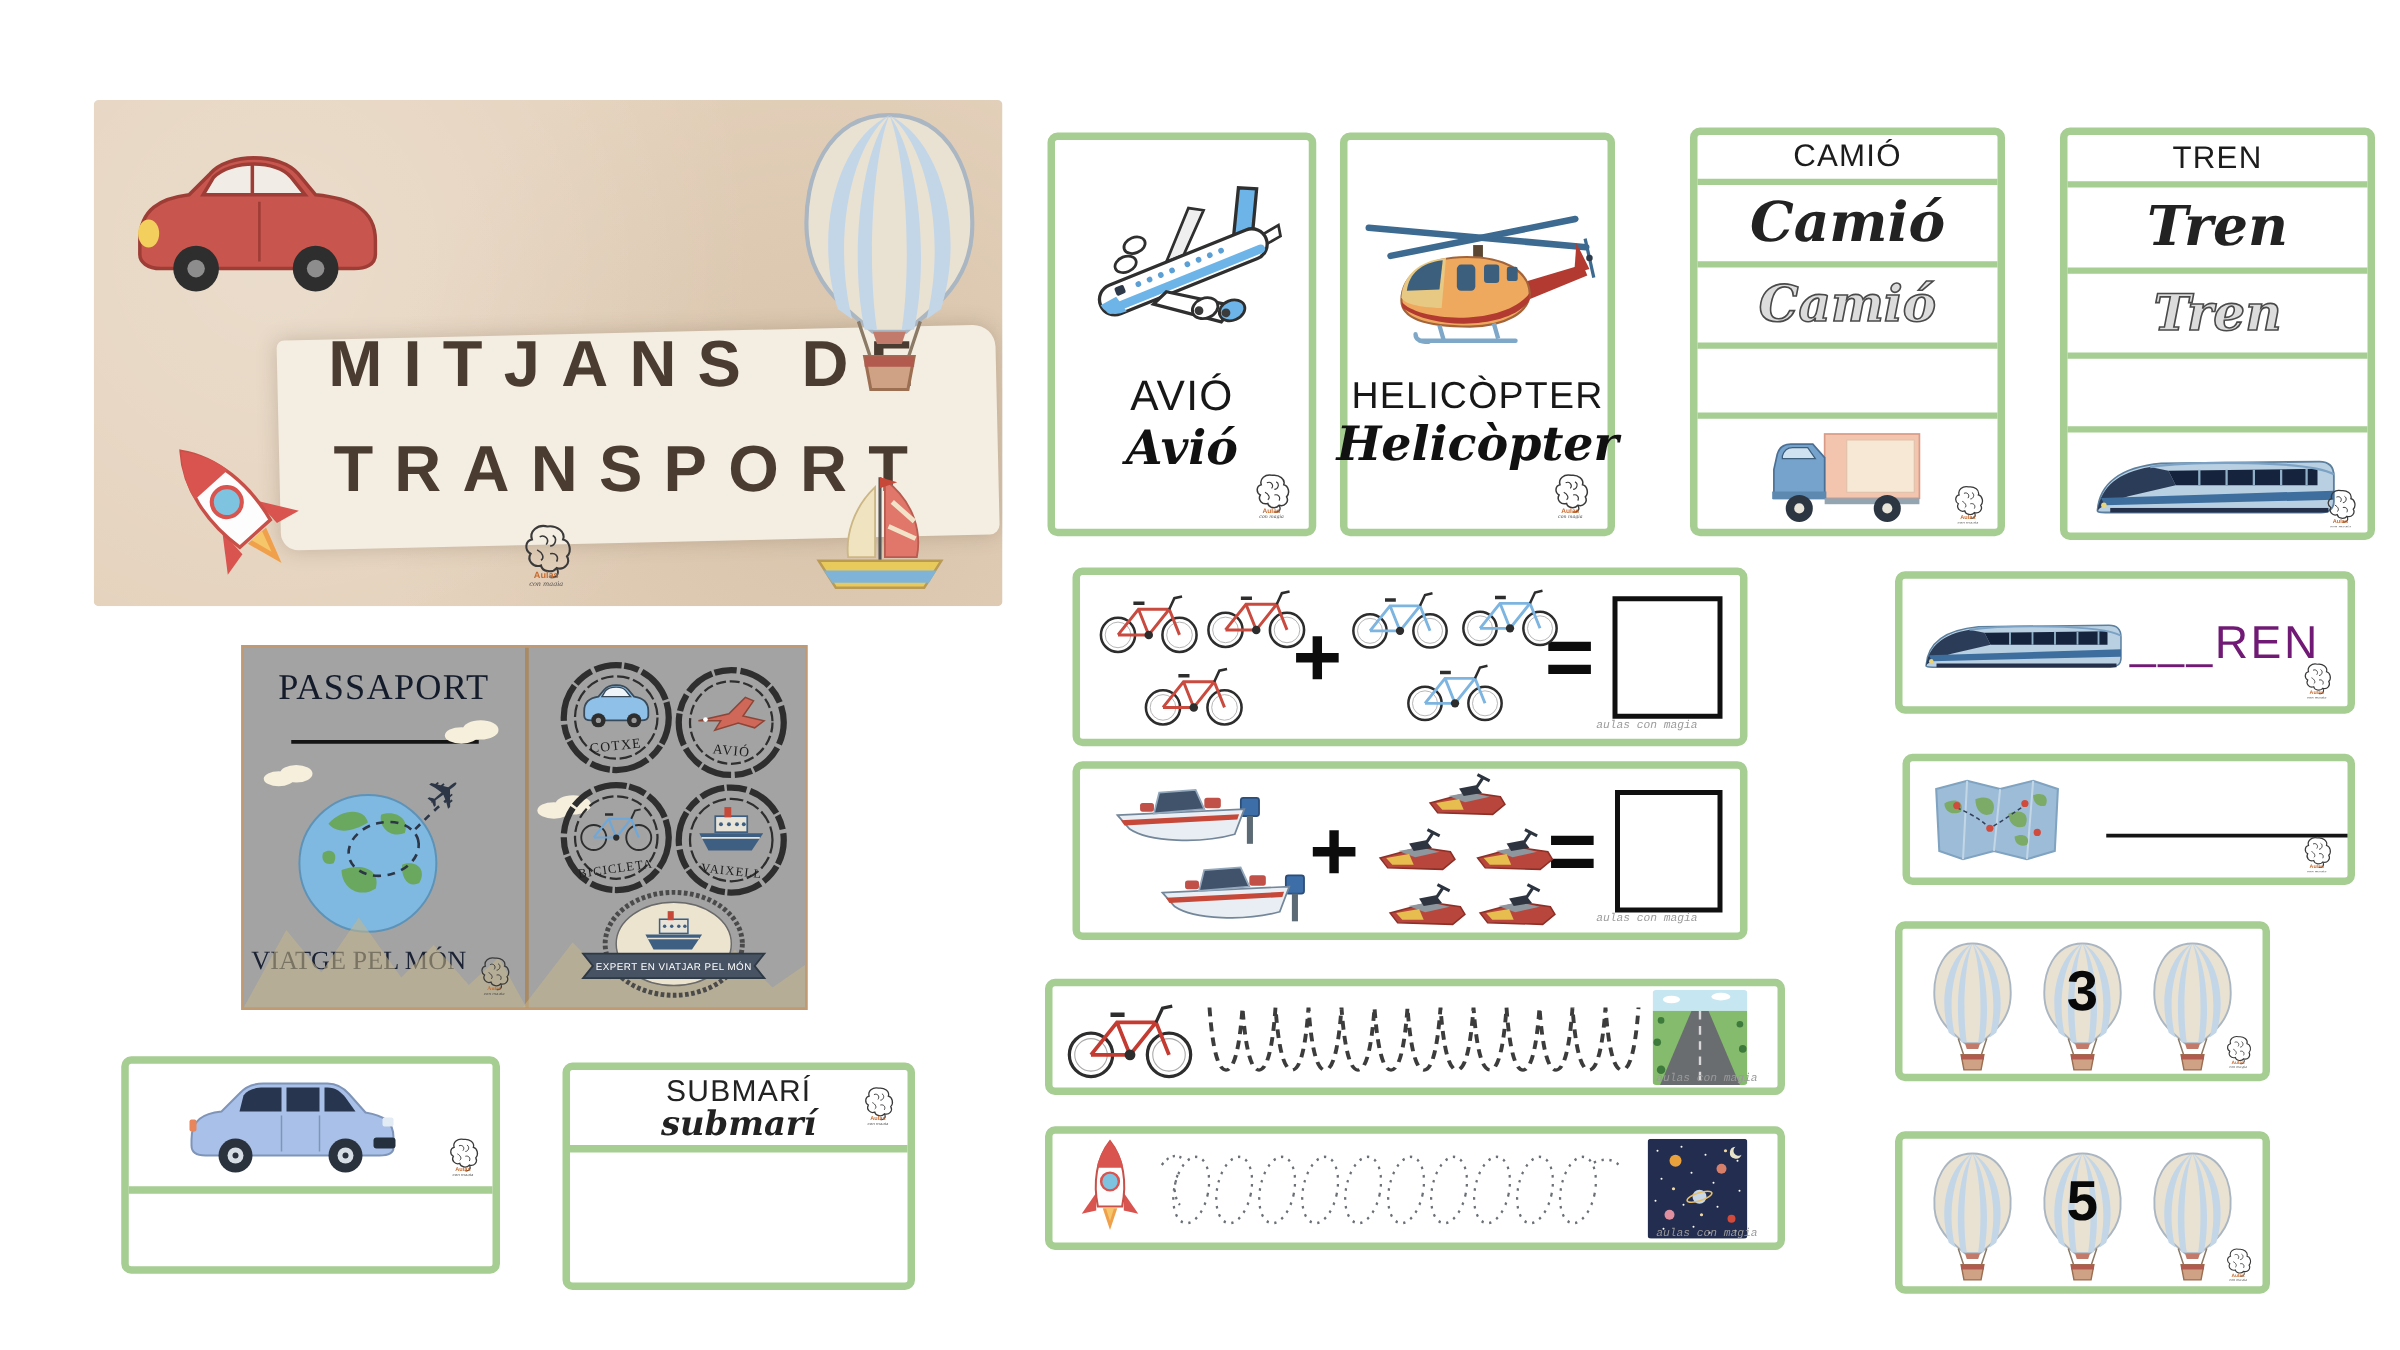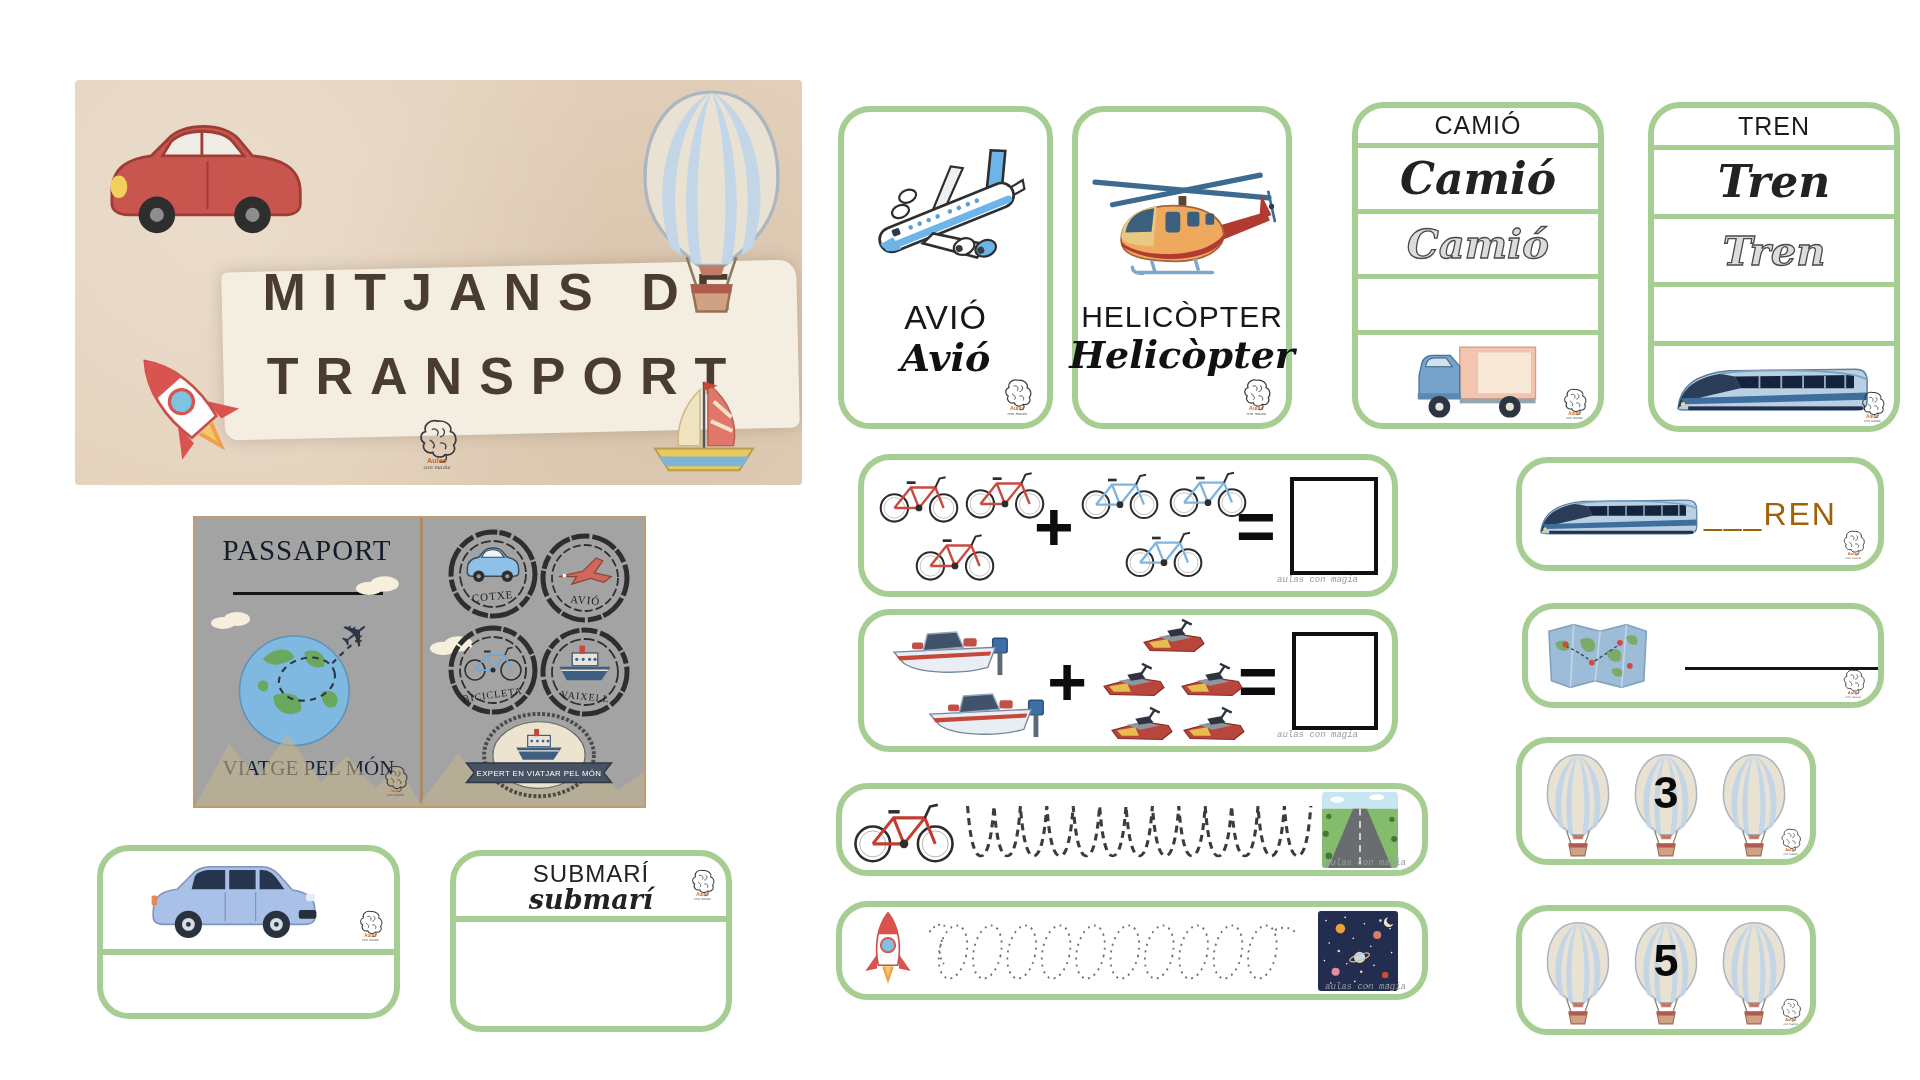--- a/index.html
+++ b/index.html
@@ -1,19 +1,19 @@
 <!DOCTYPE html>
 <html><head>
 <meta charset="utf-8">
 <style>
   html,body{margin:0;padding:0}
   body{width:1920px;height:1080px;background:#fff;position:relative;overflow:hidden;
        font-family:"Liberation Sans",sans-serif;color:#222}
   .abs{position:absolute}
-  .gcard{position:absolute;background:#fff;border:6px solid #a6cd92;border-radius:32px;box-sizing:border-box}
+  .gcard{position:absolute;background:#fff;border:6px solid #a6cd92;border-radius:8px;box-sizing:border-box}
   .cursive{font-family:"DejaVu Serif",serif;font-style:italic;font-weight:bold}
   .dotted{font-family:"DejaVu Serif",serif;font-style:italic;font-weight:bold;
           color:#dcdcdc;-webkit-text-stroke:1.3px #4a4a4a}
   .brainlogo{position:absolute;width:30px;height:38px}
   
   #title-card{left:75px;top:80px;width:727px;height:405px;background:#e4d1bb;border-radius:4px;overflow:hidden;
       background-image:radial-gradient(circle at 20% 30%,rgba(255,255,255,.25),transparent 60%),
                        radial-gradient(circle at 80% 70%,rgba(160,130,95,.18),transparent 55%)}
   #title-paper{position:absolute;left:148px;top:186px;width:575px;height:168px;background:#f4ede1;
       transform:rotate(-1.3deg);border-radius:6px 18px 8px 14px;box-shadow:0 0 16px rgba(90,70,50,.25)}
@@ -31,33 +31,33 @@
   .wdot{height:70px;border-top:5px solid #a6cd92;font-size:40px}
   .wblank{height:60px;border-top:5px solid #a6cd92}
   .wimg{flex:1;border-top:5px solid #a6cd92;position:relative;display:flex;align-items:center;justify-content:center}
   
   #passport{left:193px;top:516px;width:453px;height:292px;background:#a3a3a3;border:2px solid #c09a72;
       box-sizing:border-box;font-family:"Liberation Serif",serif;overflow:hidden}
   #pp-divider{position:absolute;left:50%;top:0;bottom:0;width:3px;background:#a98a62}
   #pp-title{position:absolute;left:12px;top:16px;width:200px;text-align:center;font-size:29px;
       letter-spacing:1px;color:#141b2b}
   #pp-line{position:absolute;left:38px;top:74px;width:150px;border-bottom:3px solid #151515}
-  #pp-sub{position:absolute;left:6px;top:238px;width:215px;text-align:center;font-size:21px;color:#1b2233}
+  #pp-sub{position:absolute;left:6px;top:238px;width:215px;font-size:21px;color:#1b2233}
   .mountain{position:absolute;bottom:0;width:226px;height:80px;opacity:.55}
   
   .addcard{display:flex;align-items:center;padding:0 14px;box-sizing:border-box}
   .op{font-size:68px;font-weight:900;color:#0c0c0c;line-height:1;margin:0 6px}
   .ansbox{width:90px;height:90px;border:4px solid #101010;background:#fff;margin-left:8px}
   .wm{position:absolute;right:34px;bottom:6px;font-family:Liberation Mono, monospace;font-style:italic;
       font-size:9px;color:#9a9a9a}
   .grp{position:relative}
   .grp svg{position:absolute}
   
   .fillcard{display:flex;align-items:center}
-  #ren-text{font-size:32px;letter-spacing:2px;color:#a16207;}
+  #ren-text{font-size:37px;letter-spacing:2px;color:#701a75;}
   .blankline{width:212px;border-bottom:3px solid #151515;margin-left:34px;margin-top:26px}
   
   .balcard{display:flex;justify-content:space-between;align-items:flex-start;padding:8px 18px;box-sizing:border-box}
   .balnum{position:absolute;left:50%;top:24px;transform:translateX(-50%);font-size:45px;font-weight:bold;color:#090909}
   
   .tracecard{display:flex;align-items:center;padding:0 10px;box-sizing:border-box}
   .endimg{border-radius:3px;overflow:hidden;margin-left:auto;margin-right:14px}
   
   #car-card .toprow{position:relative;height:98px;border-bottom:6px solid #a6cd92;display:flex;align-items:center}
   #submari-card .hdrrow{position:relative;height:56px;border-bottom:6px solid #a6cd92;text-align:center}

